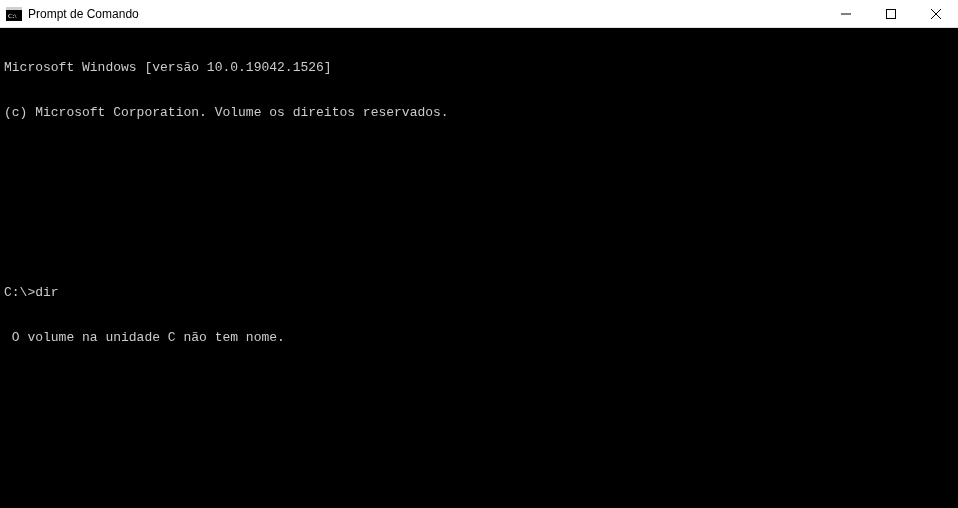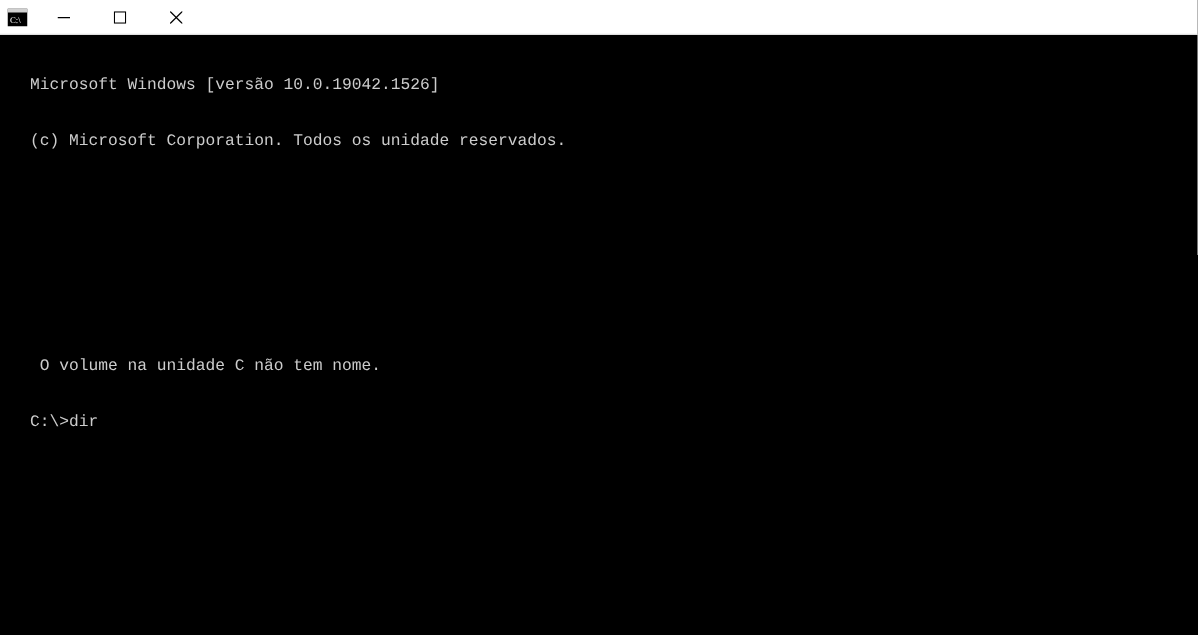--- a/index.html
+++ b/index.html
@@ -61,35 +61,35 @@
       color: #cccccc;
       padding: 2px 4px;
       font-size: 13px;
       line-height: 15px;
       overflow: hidden;
       white-space: pre;
       font-family: Consolas, 'Courier New', monospace;
     }
     .terminal-line {
       min-height: 15px;
-      margin-left: 20px;
     }
   </style>
 </head>
 <body>
 
 <div class="window">
   <div class="titlebar">
     <div class="titlebar-icon">
       <svg width="16" height="16" viewBox="0 0 16 16">
         <rect x="0" y="1" width="16" height="14" fill="#000000"></rect>
         <rect x="0" y="1" width="16" height="3" fill="#d0d0d0"></rect>
         <text x="2" y="12" font-size="7" fill="#ffffff" font-family="Consolas">C:\</text>
       </svg>
     </div>
+    <div class="titlebar-title">Prompt de Comando</div>
     <div class="window-controls">
       <div class="window-control">
         <svg width="10" height="10" viewBox="0 0 10 10">
           <line x1="0" y1="5" x2="10" y2="5" stroke="#000000" stroke-width="1"></line>
         </svg>
       </div>
       <div class="window-control">
         <svg width="10" height="10" viewBox="0 0 10 10">
           <rect x="0.5" y="0.5" width="9" height="9" fill="none" stroke="#000000" stroke-width="1"></rect>
         </svg>
@@ -98,26 +98,26 @@
         <svg width="10" height="10" viewBox="0 0 10 10">
           <line x1="0" y1="0" x2="10" y2="10" stroke="#000000" stroke-width="1"></line>
           <line x1="10" y1="0" x2="0" y2="10" stroke="#000000" stroke-width="1"></line>
         </svg>
       </div>
     </div>
   </div>
 
   <div class="terminal">
     <div class="terminal-line">Microsoft Windows [versão 10.0.19042.1526]</div>
-    <div class="terminal-line">(c) Microsoft Corporation. Todos os unidade reservados.</div>
+    <div class="terminal-line">(c) Microsoft Corporation. Volume os direitos reservados.</div>
     <div class="terminal-line"></div>
     <div class="terminal-line"></div>
     <div class="terminal-line"></div>
+    <div class="terminal-line"><span>C:\&gt;</span><span>dir</span></div>
     <div class="terminal-line"> O volume na unidade C não tem nome.</div>
-    <div class="terminal-line"><span>C:\&gt;</span><span>dir</span></div>
     
     
     
     
     
     
     
     
     
     

